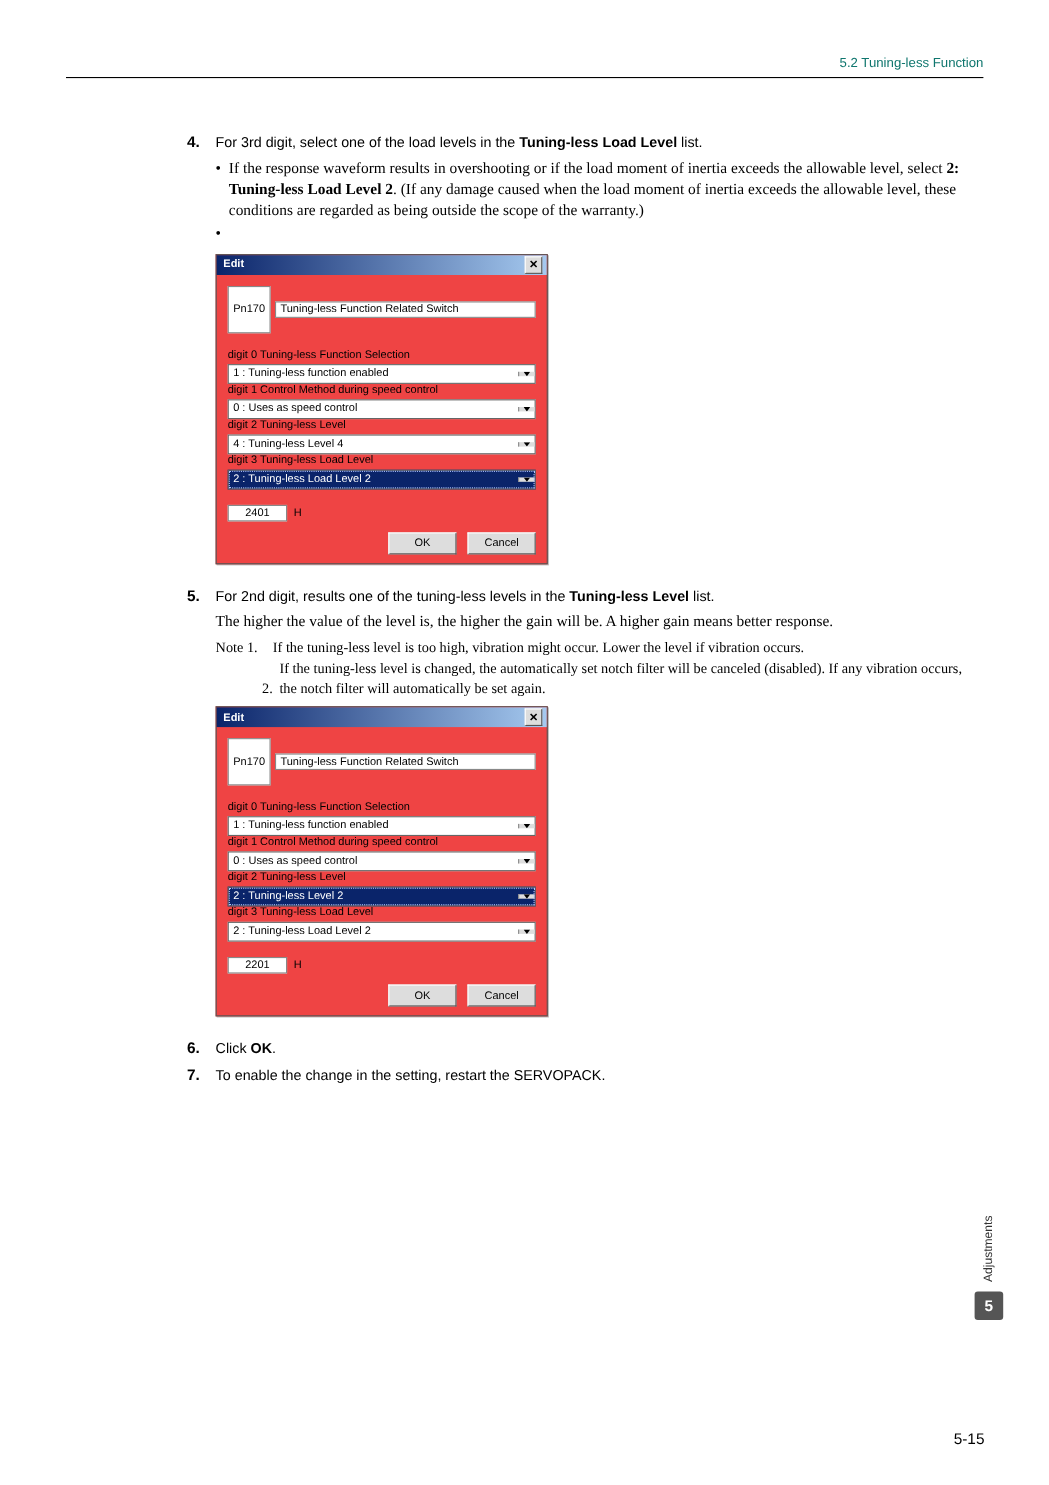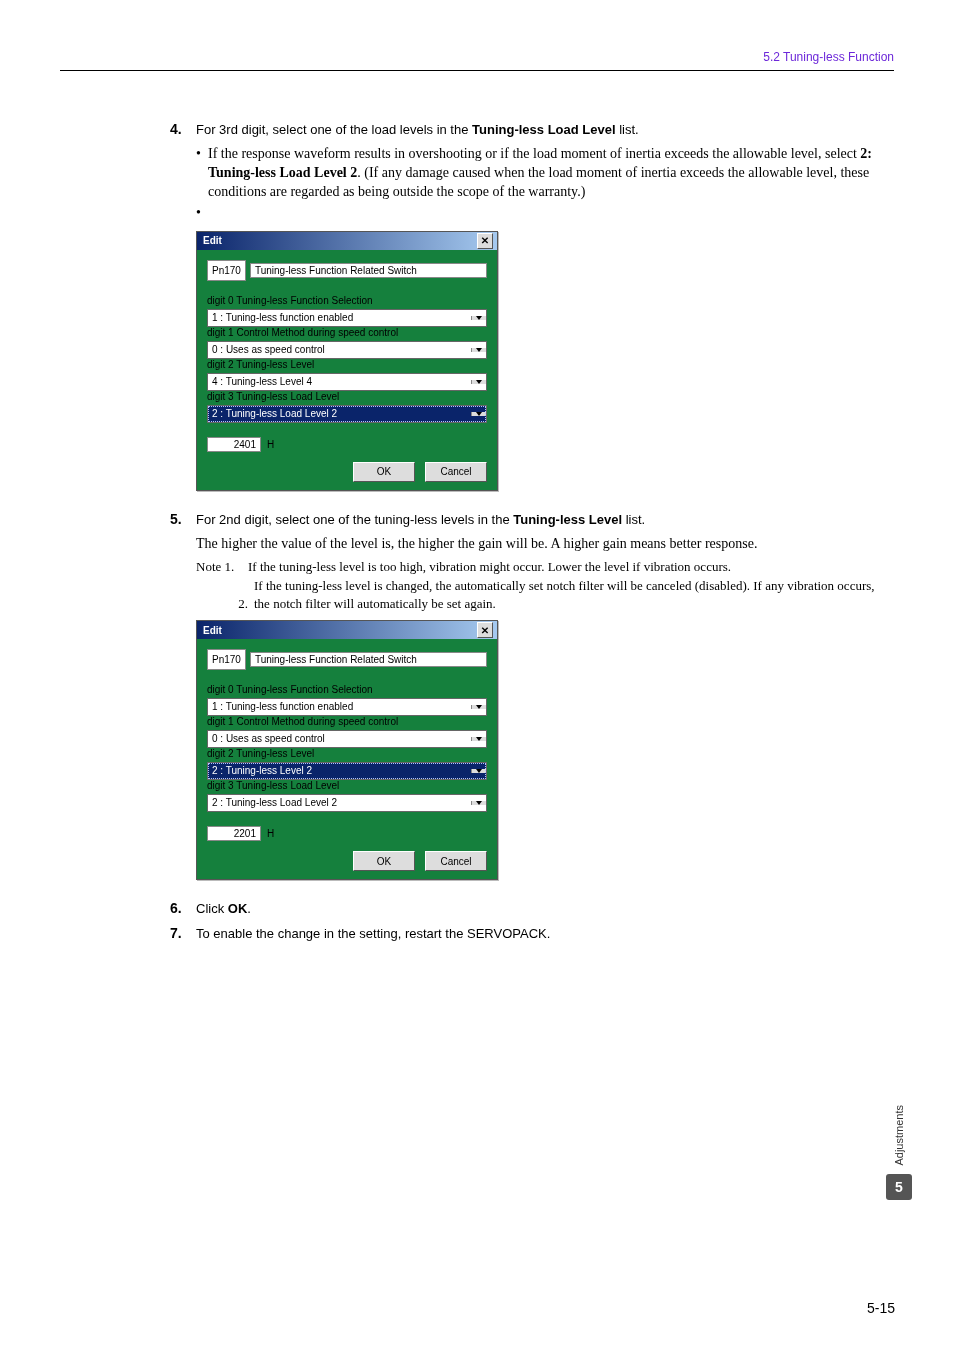--- a/index.html
+++ b/index.html
@@ -13,21 +13,21 @@
   .page {
     position: relative;
     width: 954px;
     height: 1350px;
     box-sizing: border-box;
     padding: 40px 60px 40px 60px;
   }
   .header-right {
     text-align: right;
     font-size: 12px;
-    color: #6d28d9;
+    color: #0f766e;
     margin-top: 10px;
     margin-bottom: 6px;
   }
   .header-rule {
     border: 0;
     border-top: 1px solid #000;
     margin: 0 0 50px 0;
   }
   .content {
     margin-left: 110px;
@@ -77,21 +77,21 @@
     width: 52px; flex: 0 0 52px;
   }
   .note-row .note-body { flex: 1; }
   .bold { font-weight: bold; }
 
   
   .dialog {
     width: 300px;
     border: 1px solid #555;
     margin: 8px 0 16px 0;
-    background: #15803d;
+    background: #ef4444;
     box-shadow: 1px 1px 0 #bbb;
     font-size: 10px;
   }
   .titlebar {
     display: flex;
     align-items: center;
     height: 18px;
     background: linear-gradient(to right, #0a246a, #a6caf0);
     color: #fff;
     font-weight: bold;
@@ -104,21 +104,21 @@
     background: #ddd;
     color: #000;
     border: 1px solid #fff;
     border-right-color: #555; border-bottom-color: #555;
     display: flex; align-items: center; justify-content: center;
     font-size: 10px; font-weight: bold;
   }
   .dlg-body { padding: 10px 10px 8px 10px; }
   .pn-row { display: flex; align-items: center; gap: 4px; margin-bottom: 14px; }
   .pn-code {
-    border: 1px solid #888; background: #fff; padding: 4px 4px; font-size: 10px;
+    border: 1px solid #888; background: #fff; padding: 15px 4px; font-size: 10px;
   }
   .pn-name {
     border: 1px solid #888; background: #fff; padding: 1px 4px; font-size: 10px; flex: 1;
   }
   .digit-block { }
   .digit-label { font-size: 10px; margin-bottom: 3px; color: #000; }
   .combo {
     display: flex; align-items: center;
     border: 1px solid #666;
     background: #fff;
@@ -136,21 +136,21 @@
   }
   .combo .combo-btn {
     width: 14px; background: #ddd;
     border-left: 1px solid #888;
     display: flex; align-items: center; justify-content: center;
     color: #000;
   }
   .combo .combo-btn svg { width: 6px; height: 4px; }
   .val-row { display: flex; align-items: center; gap: 6px; margin-top: 14px; margin-bottom: 10px; }
   .val-box {
-    border: 1px solid #888; background: #fff; width: 44px; padding: 1px 4px; font-size: 10px; text-align: right;
+    border: 1px solid #888; background: #fff; width: 44px; padding: 1px 4px; font-size: 10px; text-align: center;
   }
   .val-unit { font-size: 10px; }
   .btn-row { display: flex; justify-content: flex-end; gap: 10px; }
   .winbtn {
     min-width: 60px; height: 18px;
     background: #ddd; border: 1px solid #fff;
     border-right-color: #555; border-bottom-color: #555;
     font-size: 10px; display: flex; align-items: center; justify-content: center;
   }
 
@@ -278,21 +278,21 @@
             </div>
           </div>
         </div>
       </div>
     </div>
 
     <div class="step">
       <div class="step-num">5.</div>
       <div class="step-body">
         <p class="step-lead">
-          <span>For 2nd digit, select one of the tuning-less levels in the </span><span class="bold">Tuning-less Level</span><span> list.</span>
+          <span>For 2nd digit, results one of the tuning-less levels in the </span><span class="bold">Tuning-less Level</span><span> list.</span>
         </p>
         <p class="step-para">The higher the value of the level is, the higher the gain will be. A higher gain means better response.</p>
         <div class="note-row">
           <div class="note-label">Note 1.</div>
           <div class="note-body">If the tuning-less level is too high, vibration might occur. Lower the level if vibration occurs.</div>
         </div>
         <div class="note-row">
           <div class="note-label" style="text-align:right; padding-right:6px;">2.</div>
           <div class="note-body">If the tuning-less level is changed, the automatically set notch filter will be canceled (disabled). If any vibration occurs, the notch filter will automatically be set again.</div>
         </div>

